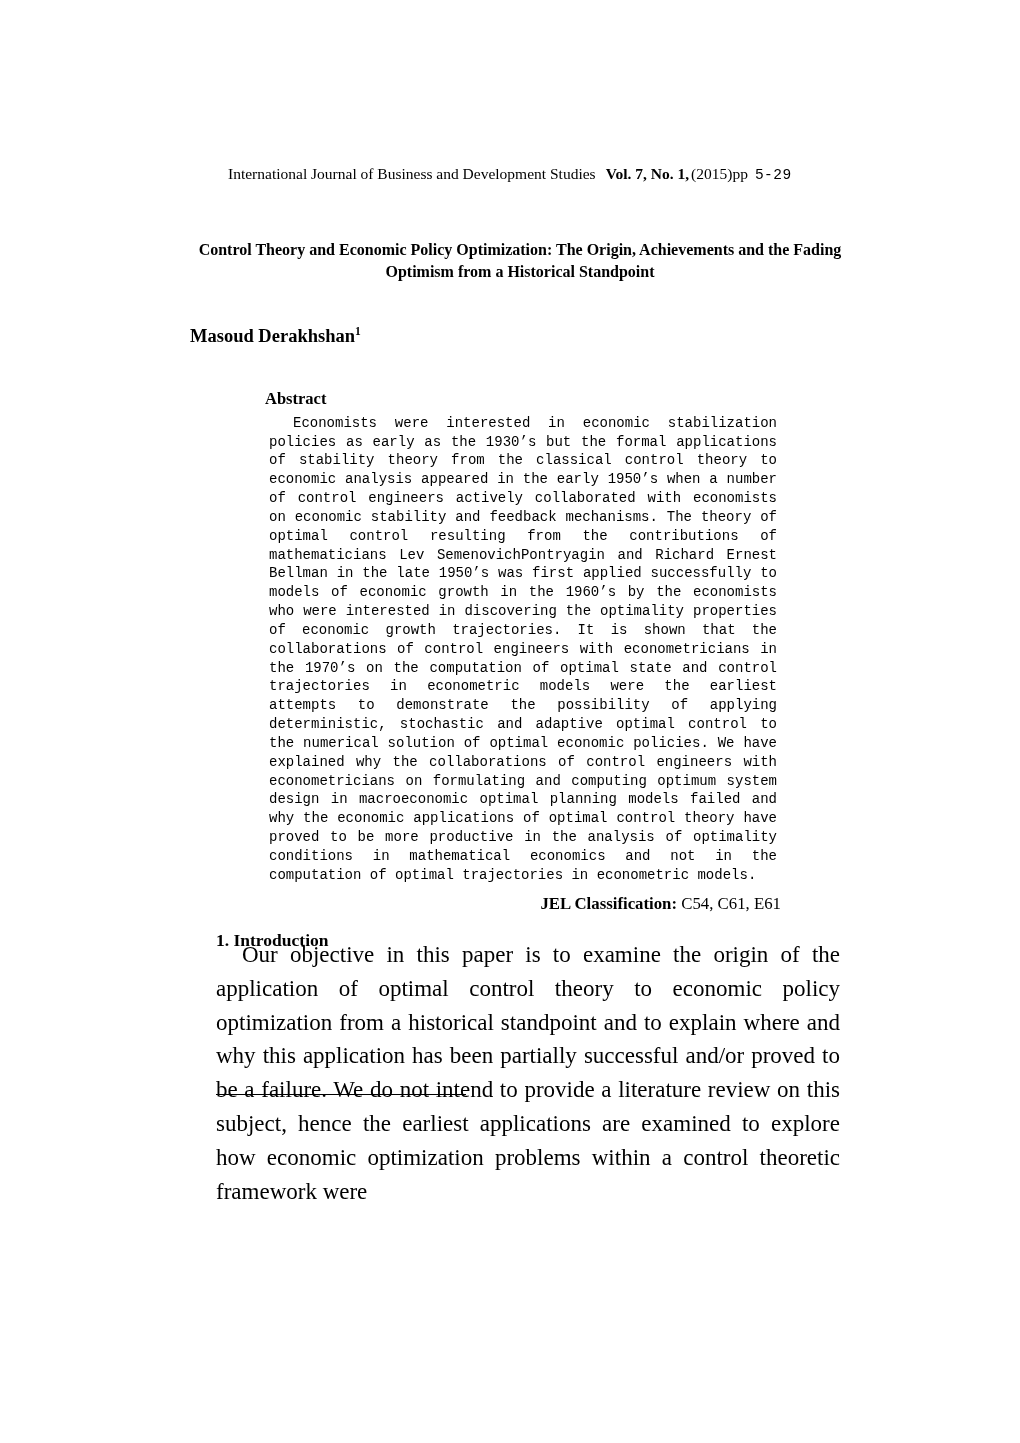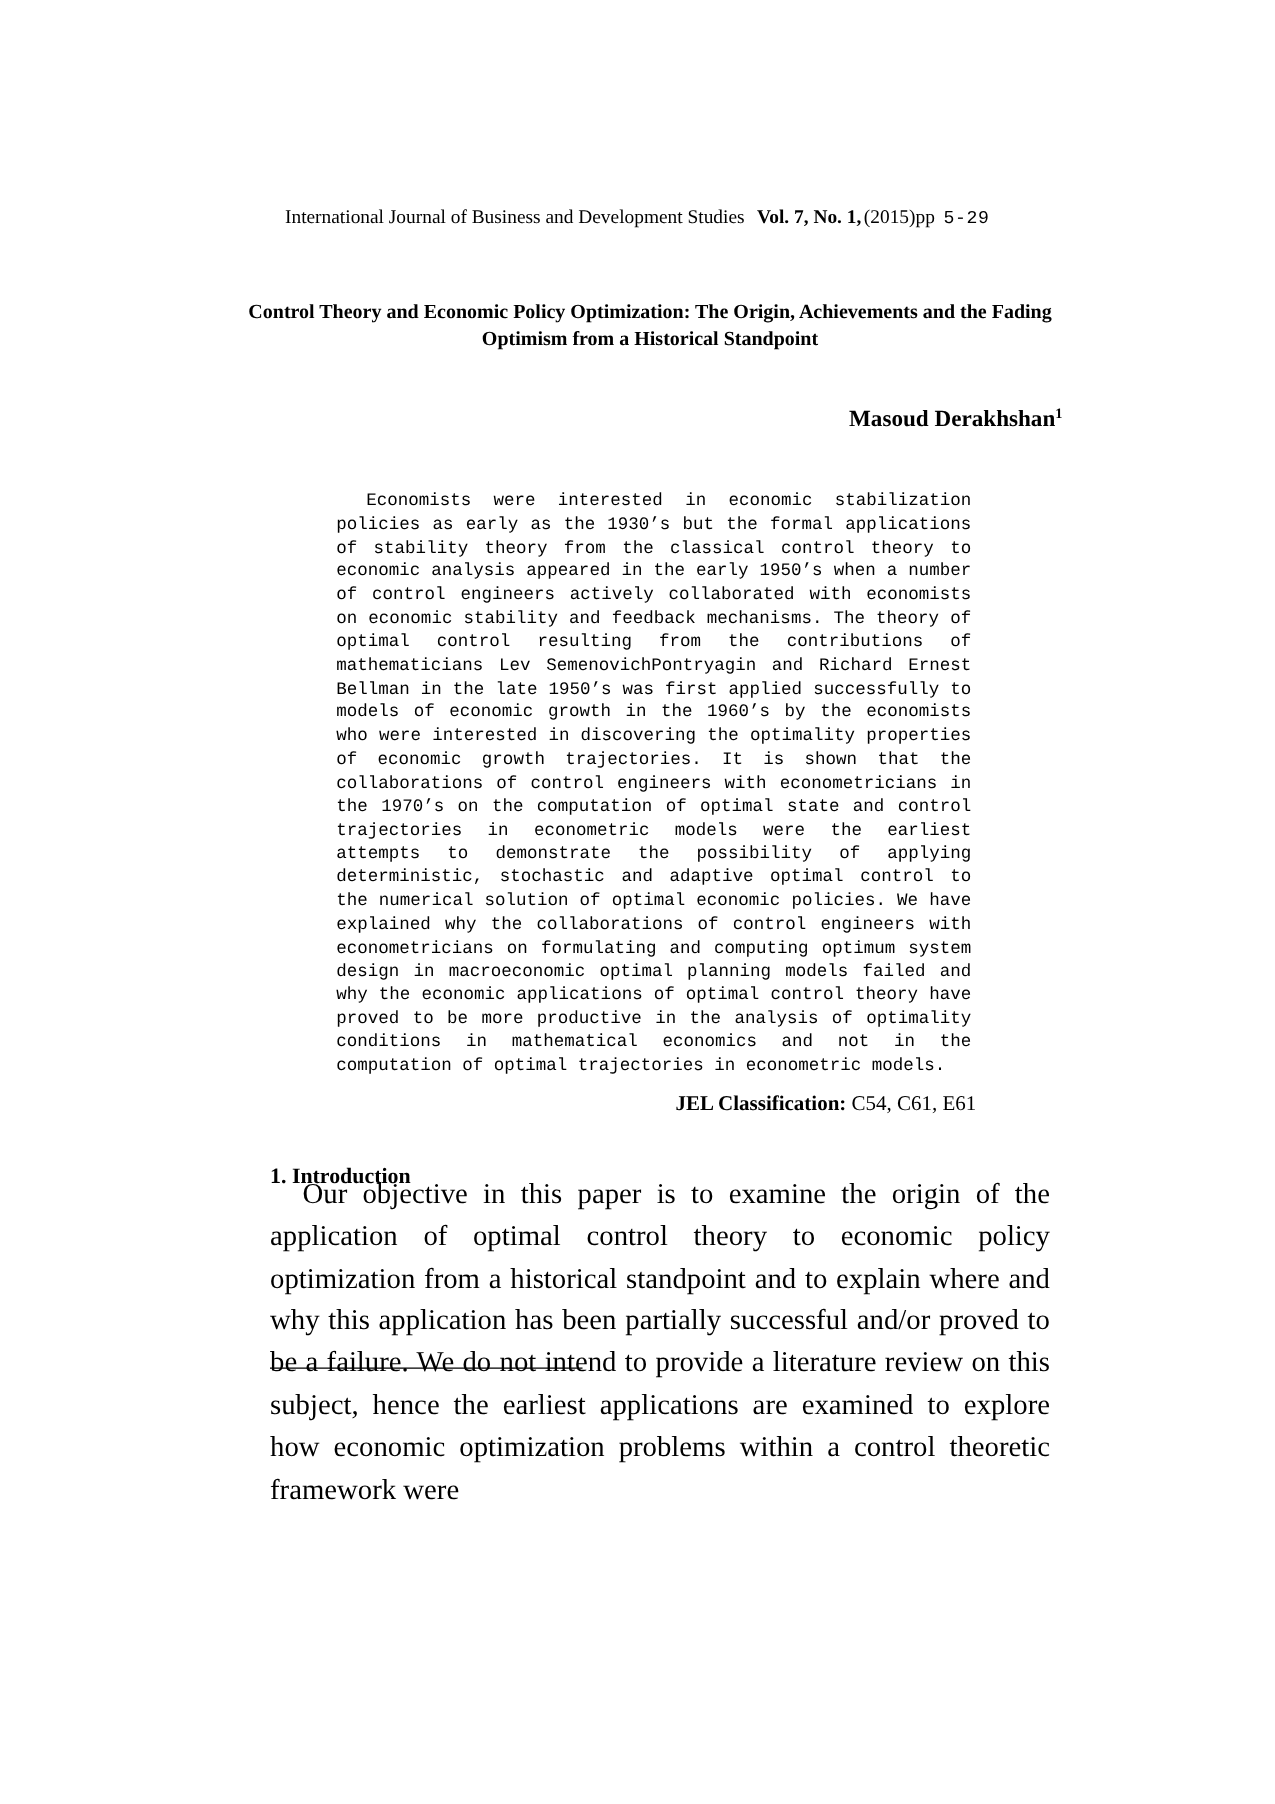--- a/index.html
+++ b/index.html
@@ -59,21 +59,21 @@
     font-weight: bold;
     line-height: 1.42;
   }
 
   
   .author-block {
     position: absolute;
     left: 190px;
     top: 325px;
     width: 660px;
-    text-align: right;
+    text-align: left;
     font-size: 18.5px;
     font-weight: bold;
   }
   .author-block .footnote-ref {
     font-size: 11.5px;
     vertical-align: super;
     font-weight: bold;
   }
 
   
@@ -167,20 +167,21 @@
     <span class="jh-name">International Journal  of  Business and Development Studies</span><span class="jh-vol">Vol. 7,  No. 1,</span><span class="jh-year">(2015)</span><span class="jh-pp">pp</span><span class="jh-pages">5-29</span>
   </div>
 
   <h1 class="paper-title">Control Theory and Economic Policy Optimization: The Origin, Achievements and the Fading Optimism from a Historical Standpoint</h1>
 
   <div class="author-block">
     <span>Masoud Derakhshan</span><span class="footnote-ref">1</span>
   </div>
 
   <div class="abstract-block">
+    <div class="abstract-heading">Abstract</div>
     <p class="abstract-body">Economists were interested in economic stabilization policies as early as the 1930’s but the formal applications of stability theory from the classical control theory to economic analysis appeared in the early 1950’s when a number of control engineers actively collaborated with economists on economic stability and feedback mechanisms. The theory of optimal control resulting from the contributions of mathematicians Lev SemenovichPontryagin  and Richard Ernest Bellman in the late 1950’s was first applied successfully to models of economic growth in the 1960’s by the economists who were interested in discovering the optimality properties of economic growth trajectories. It is shown that the collaborations of control engineers with econometricians in the 1970’s on the computation of optimal state and control trajectories in econometric models were the earliest attempts to demonstrate the possibility of applying deterministic, stochastic and adaptive optimal control to the numerical solution of optimal economic policies. We have explained why the collaborations of control engineers with econometricians on formulating and computing optimum system design in macroeconomic optimal planning models failed and why the economic applications of optimal control theory have proved to be more productive in the analysis of optimality conditions in mathematical economics and not in the computation of optimal trajectories in econometric models.</p>
 
 
     <p class="meta-line jel">
       <span class="meta-label">JEL Classification:</span>
       <span>C54, C61, E61</span>
     </p>
   </div>
 
   <h2 class="section-heading">1. Introduction</h2>

